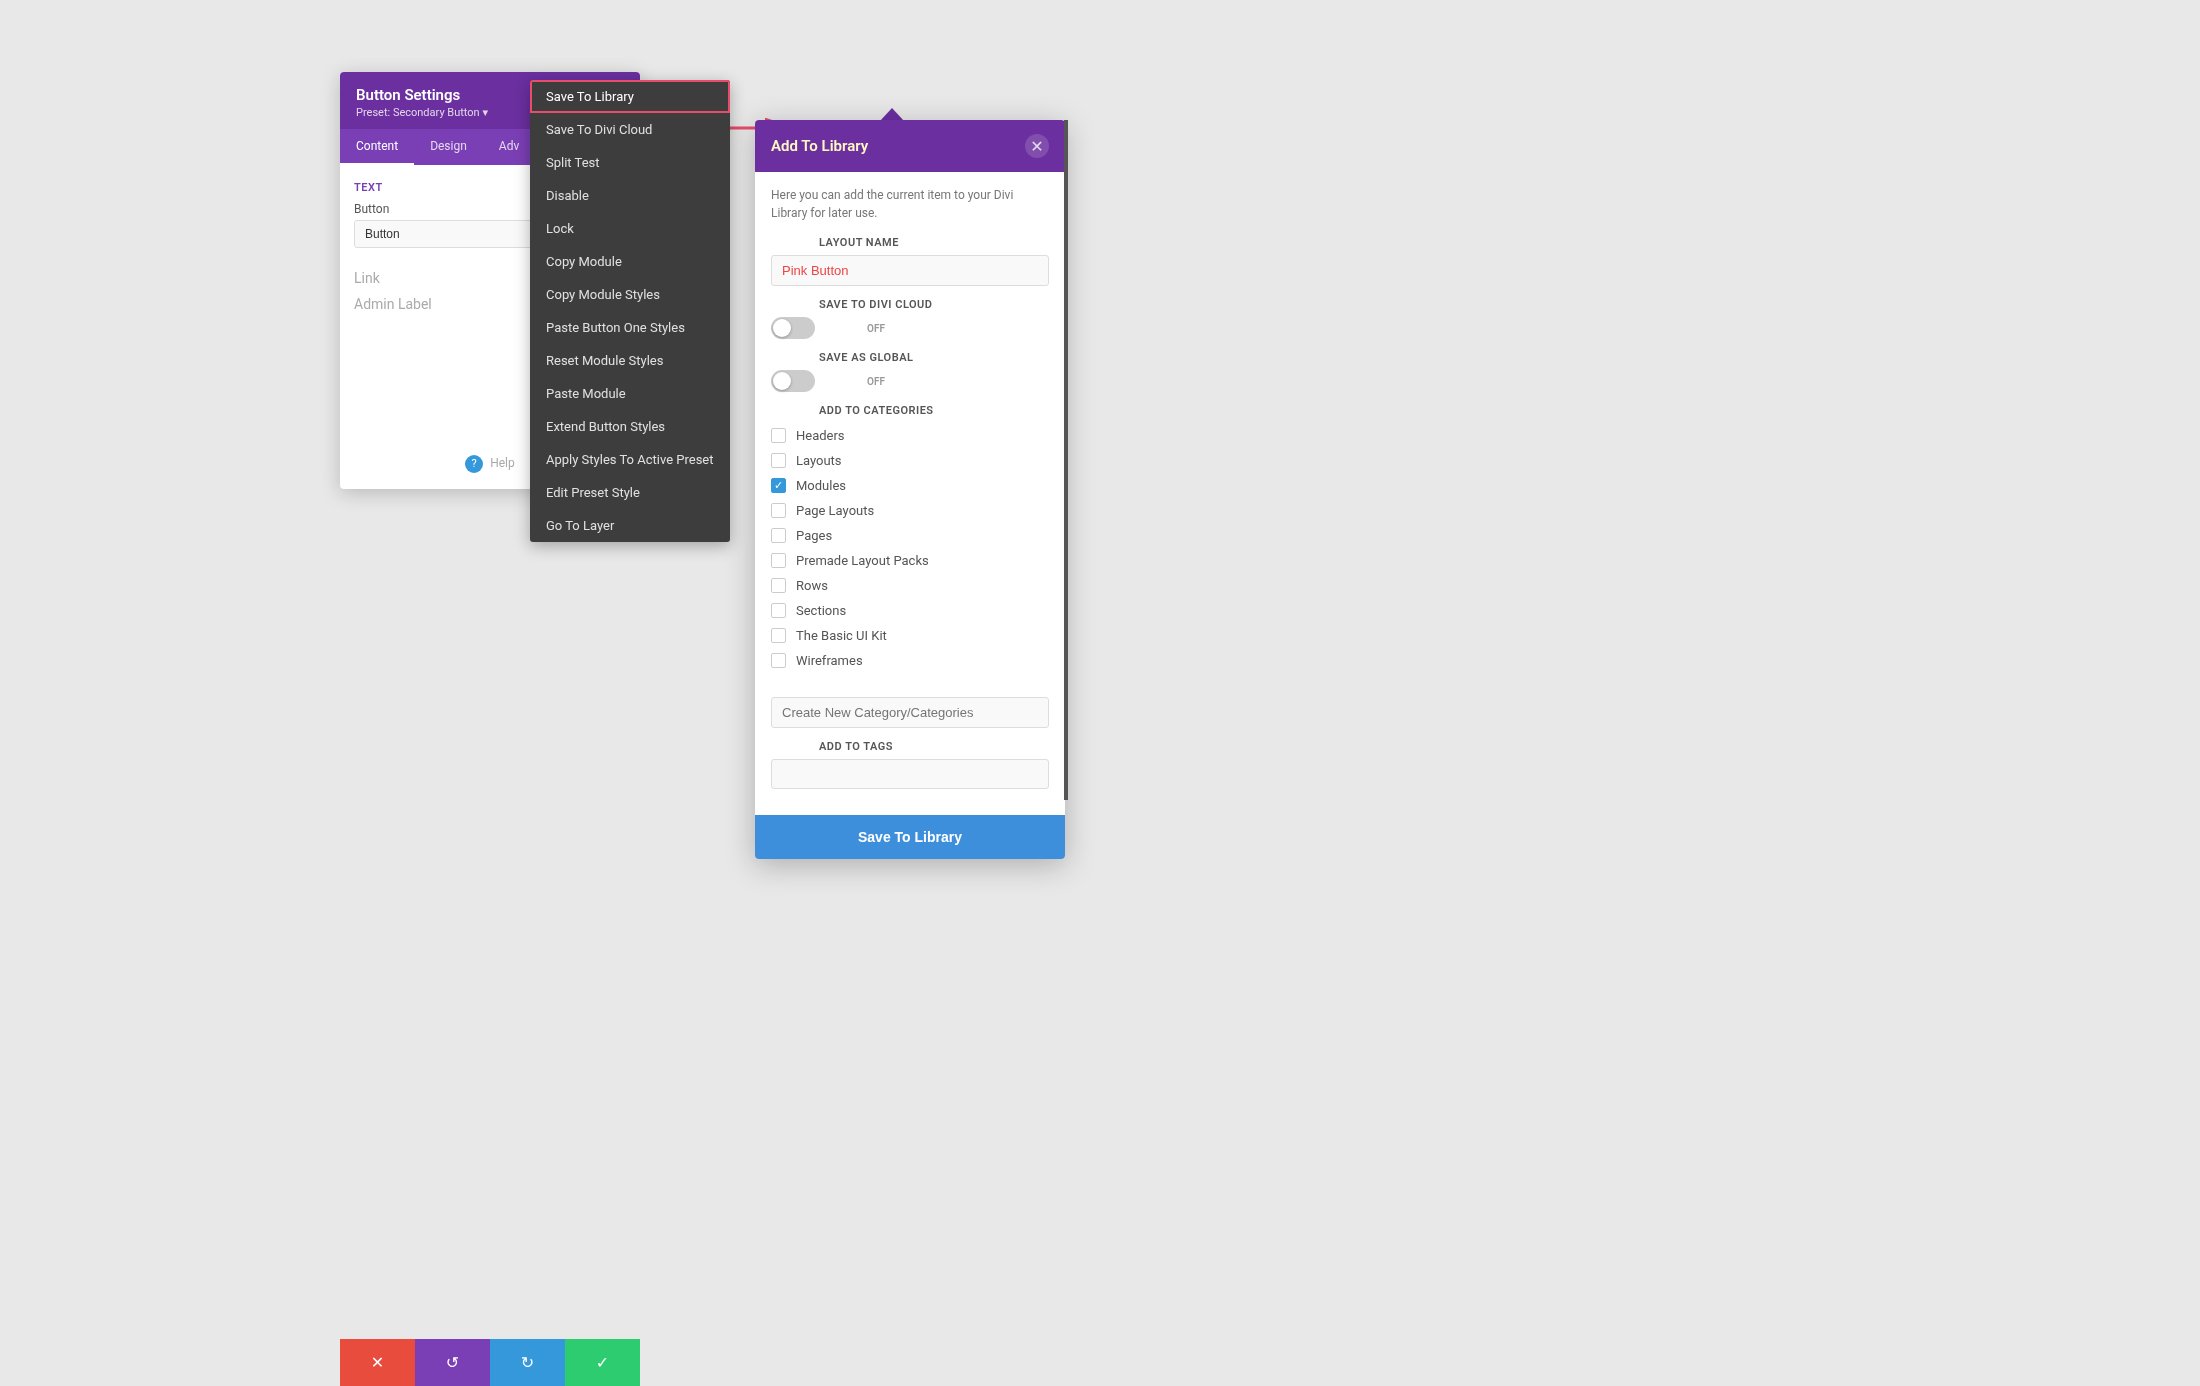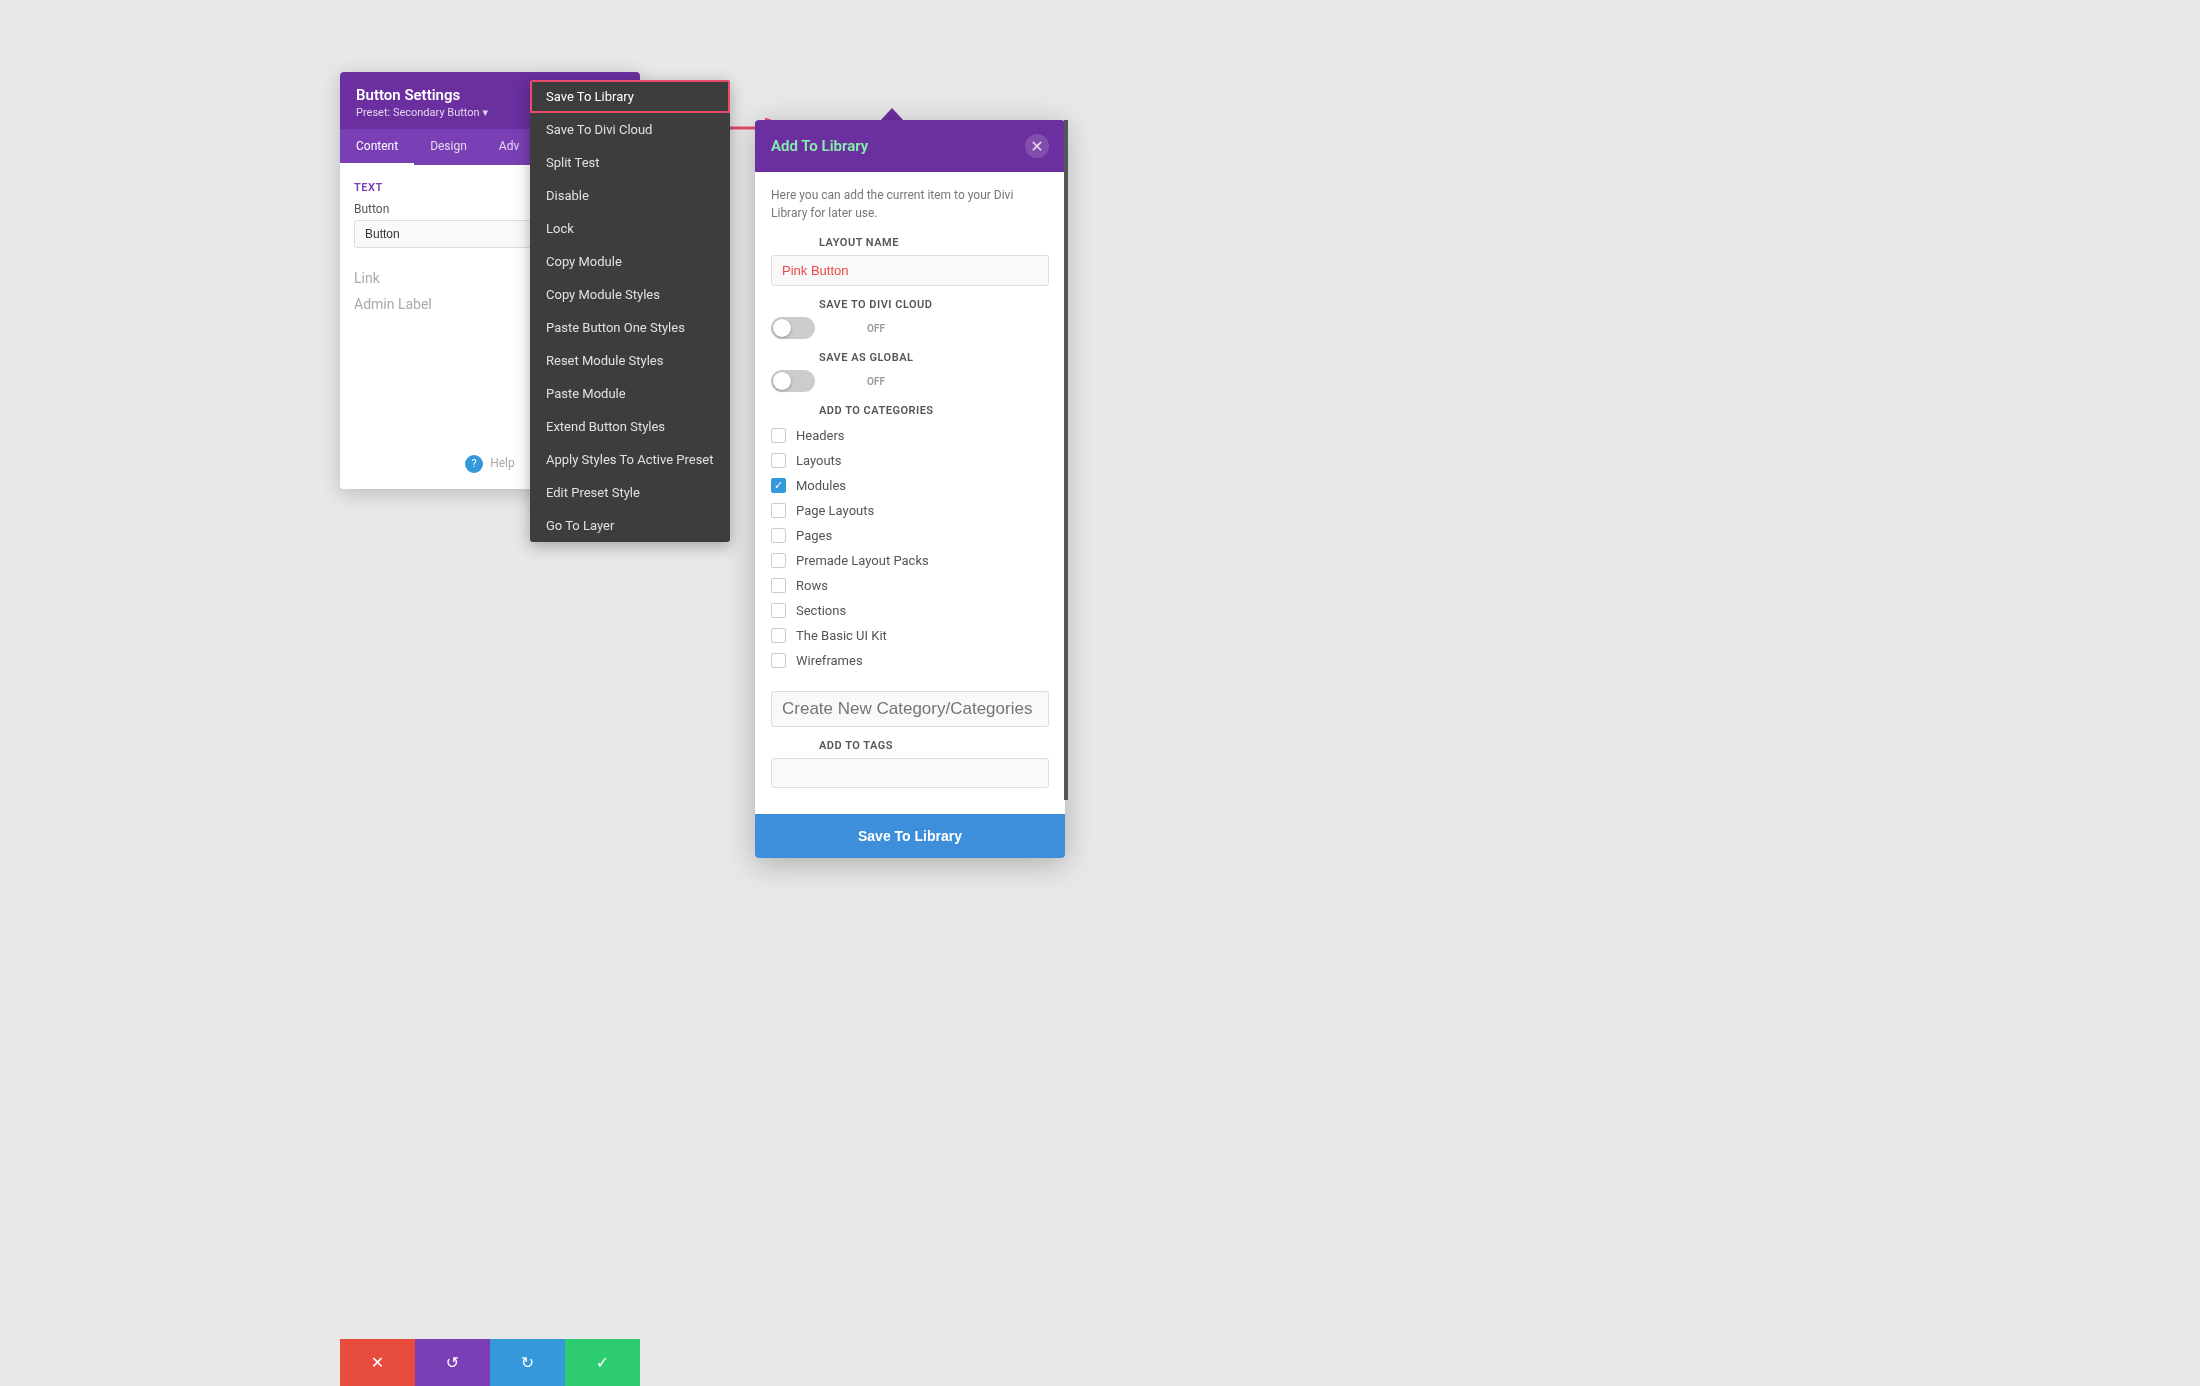--- a/index.html
+++ b/index.html
@@ -206,21 +206,21 @@
       background: #6b2fa0;
       padding: 14px 16px;
       display: flex;
       align-items: center;
       justify-content: space-between;
     }
 
     .modal-title {
       font-size: 15px;
       font-weight: 600;
-      color: #86efac;
+      color: #fef9c3;
       text-align: right;
     }
 
     .modal-close {
       color: rgba(255,255,255,0.8);
       font-size: 16px;
       cursor: pointer;
       width: 24px;
       height: 24px;
       display: flex;
@@ -340,24 +340,24 @@
     .category-checkbox.checked {
       background: #3498db;
       border-color: #3498db;
     }
 
     .new-category-input {
       width: 100%;
       border: 1px solid #ddd;
       border-radius: 3px;
       padding: 7px 10px;
-      font-size: 17px;
+      font-size: 13px;
       color: #aaa;
       background: #f9f9f9;
-      margin-top: 6px;
+      margin-top: 12px;
       margin-bottom: 12px;
     }
 
     .tags-input {
       width: 100%;
       border: 1px solid #ddd;
       border-radius: 3px;
       padding: 7px 10px;
       font-size: 12px;
       color: #aaa;

